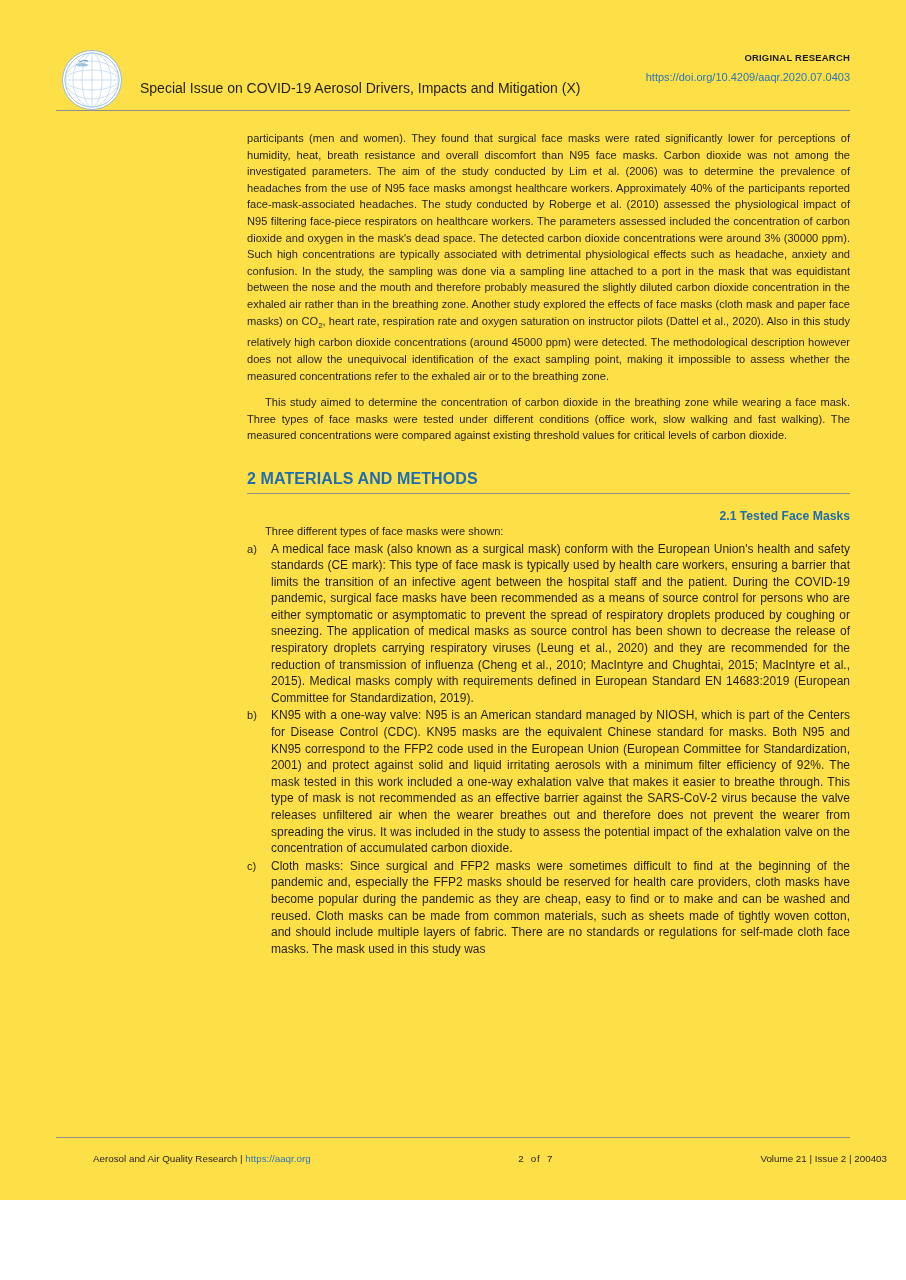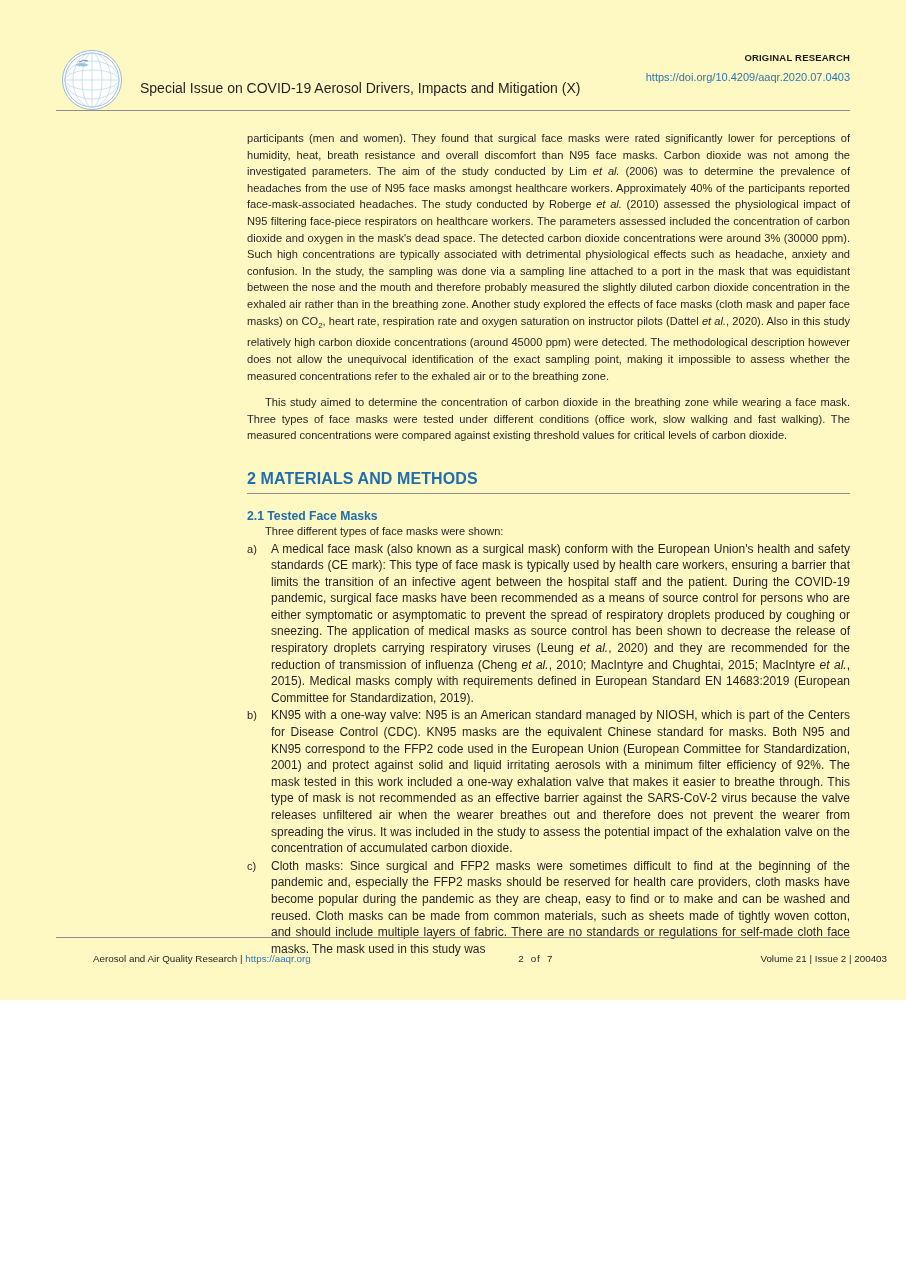--- a/index.html
+++ b/index.html
@@ -7,22 +7,22 @@
     padding: 0;
     background: #ffffff;
   }
   body {
     font-family: "Liberation Sans", sans-serif;
     color: #231f20;
   }
   .page {
     position: relative;
     width: 906px;
-    height: 1000px;
-    background: #fef9c3;
+    height: 1200px;
+    background: #fde047;
     box-sizing: border-box;
     overflow: hidden;
   }
 
   
   .header {
     position: absolute;
     left: 56px;
     top: 48px;
     width: 794px;
@@ -87,41 +87,42 @@
     text-align: justify;
     text-justify: inter-word;
     hyphens: none;
   }
   p.body.indent {
     text-indent: 18px;
   }
   p.body + p.body {
     margin-top: 10px;
   }
-  .it { font-style: italic; }
+  .it { }
   sub { font-size: 8px; }
 
   h2.section {
     margin: 26px 0 0 0;
     font-size: 16px;
     font-weight: bold;
     color: #1f6cb0;
     letter-spacing: .1px;
   }
   .section-rule {
     margin-top: 5px;
     width: 100%;
     height: 1px;
     background: #8f8f8f;
   }
   h3.subsection {
     margin: 15px 0 0 0;
     font-size: 12.2px;
     font-weight: bold;
     color: #1f6cb0;
+    text-align: right;
   }
 
   
   .list {
     margin-top: 1px;
   }
   .list-item {
     display: flex;
     margin-top: 1px;
   }

